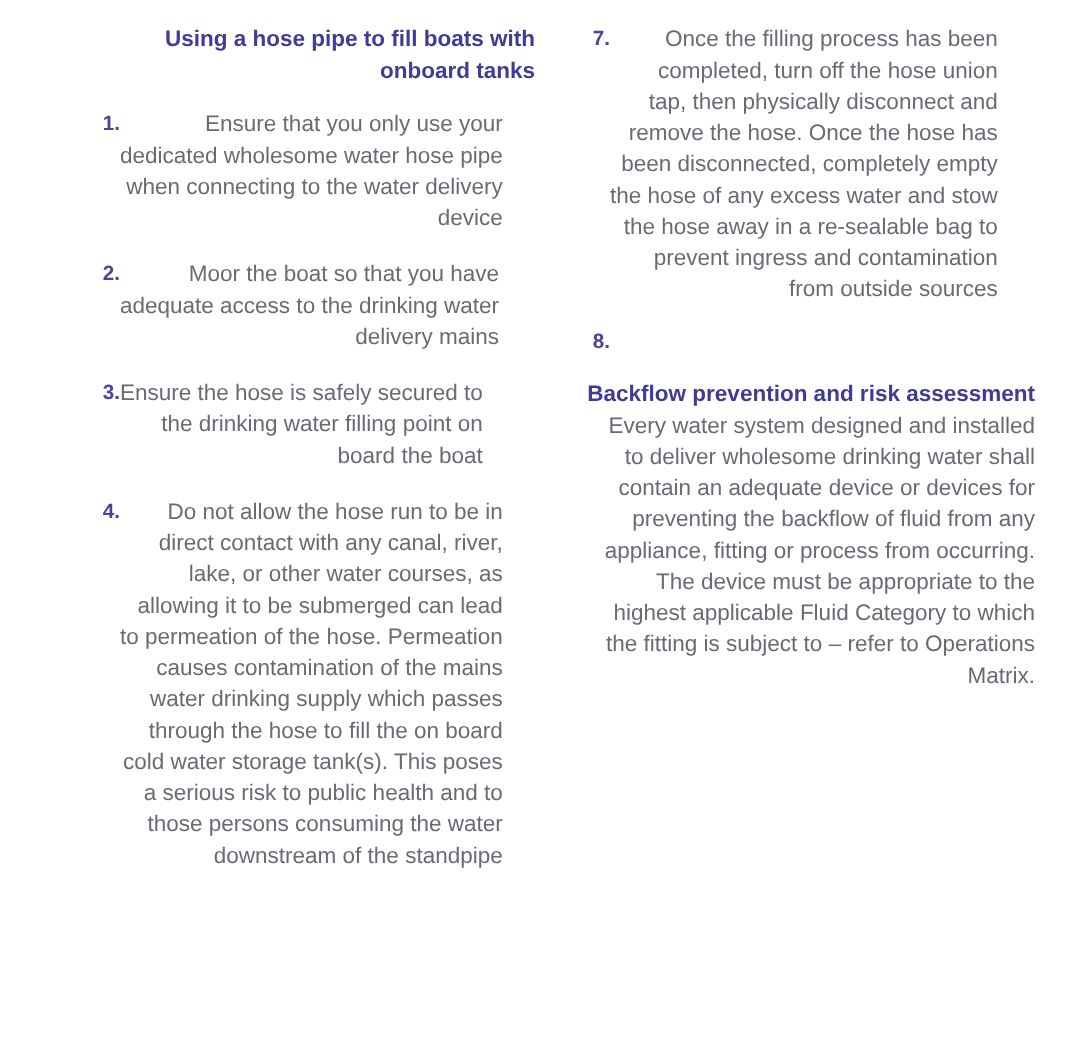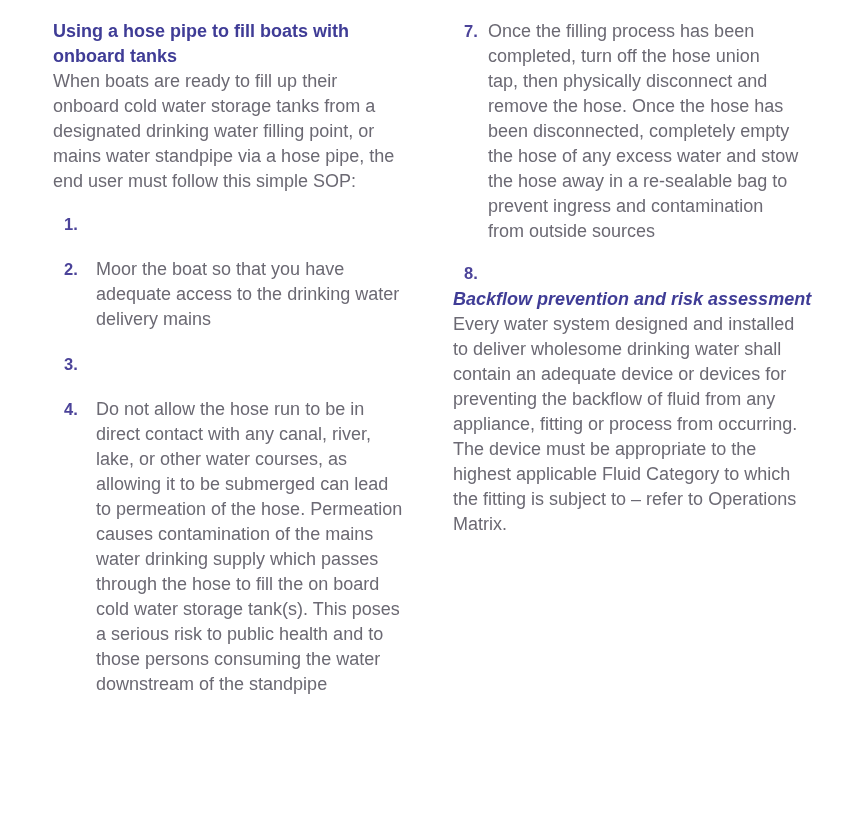--- a/index.html
+++ b/index.html
@@ -7,20 +7,21 @@
     width: 865px;
     height: 838px;
     background: #ffffff;
     overflow: hidden;
     font-family: "Liberation Sans", sans-serif;
   }
   .page {
     display: flex;
     padding: 19px 12px 0 53px;
     gap: 25px;
+    text-align: right;
   }
   .col {
     width: 375px;
     flex: 0 0 auto;
   }
   .heading {
     font-size: 18px;
     line-height: 25px;
     font-weight: bold;
     color: #3f3c96;
@@ -43,49 +44,51 @@
     font-size: 16.5px;
     line-height: 25px;
     font-weight: bold;
     color: #4b4399;
     margin-left: 11px;
     flex: 0 0 auto;
   }
   .left-list .list-number { width: 32px; }
   .right-list .list-number { width: 24px; }
   .list-text { flex: 0 0 auto; }
-  .right-heading { margin-top: 1px; font-style: italic; }
+  .right-heading { margin-top: 17px; }
   .indent-first { text-indent: 20px; }
 </style>
 </head>
 <body>
 
 <div class="page">
 
   <div class="col">
     <div class="heading">Using a hose pipe to fill boats with
 onboard tanks</div>
-    <div class="body-text">When boats are ready to fill up their
-onboard cold water storage tanks from a
-designated drinking water filling point, or
-mains water standpipe via a hose pipe, the
-end user must follow this simple SOP:</div>
 
     <div class="left-list">
       <div class="list-item">
         <span class="list-number body-text">1.</span>
+        <span class="list-text body-text">Ensure that you only use your
+dedicated wholesome water hose pipe
+when connecting to the water delivery
+device</span>
       </div>
       <div class="list-item">
         <span class="list-number body-text">2.</span>
         <span class="list-text body-text">Moor the boat so that you have
 adequate access to the drinking water
 delivery mains</span>
       </div>
       <div class="list-item">
         <span class="list-number body-text">3.</span>
+        <span class="list-text body-text">Ensure the hose is safely secured to
+the drinking water filling point on
+board the boat</span>
       </div>
       <div class="list-item">
         <span class="list-number body-text">4.</span>
         <span class="list-text body-text">Do not allow the hose run to be in
 direct contact with any canal, river,
 lake, or other water courses, as
 allowing it to be submerged can lead
 to permeation of the hose. Permeation
 causes contamination of the mains
 water drinking supply which passes

